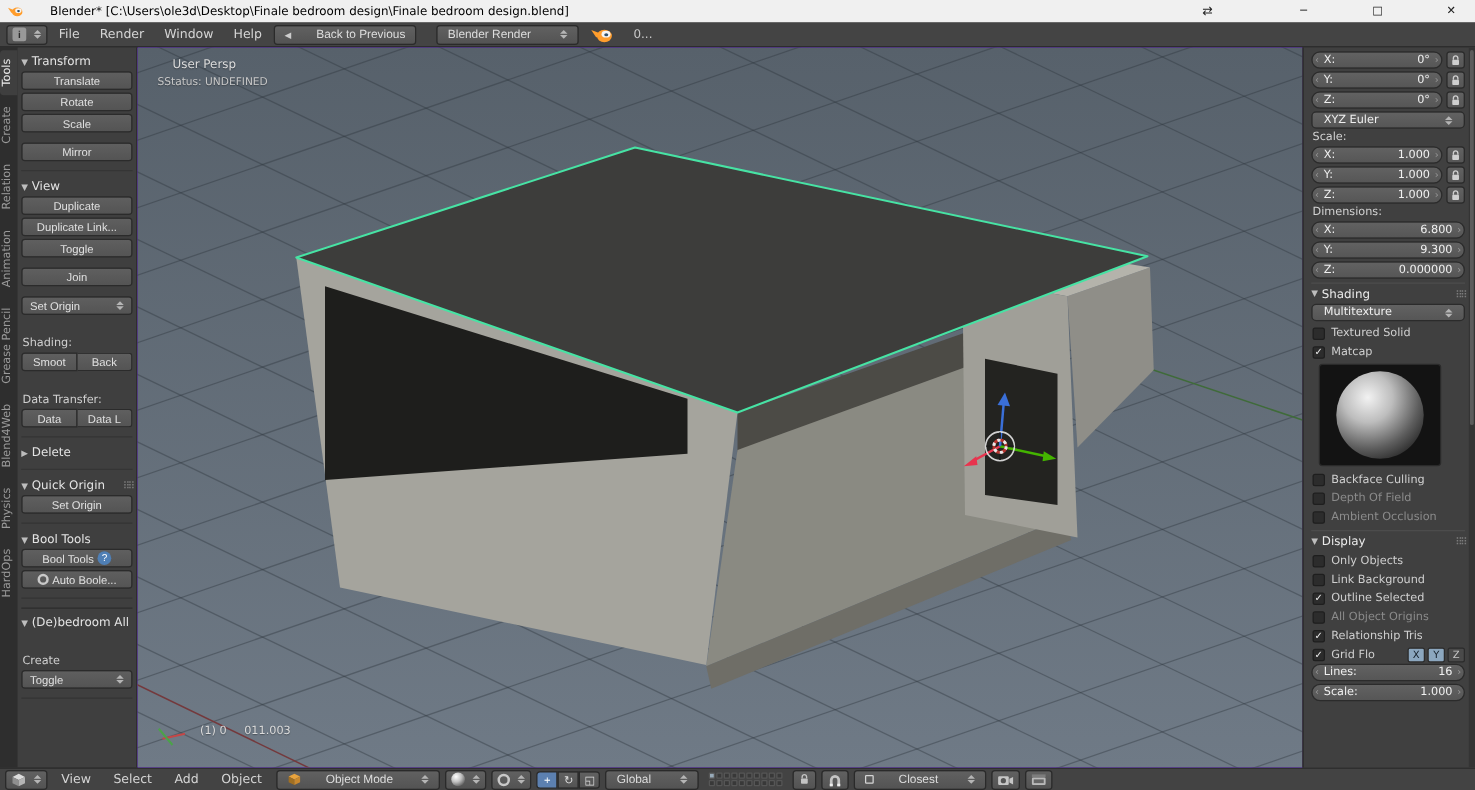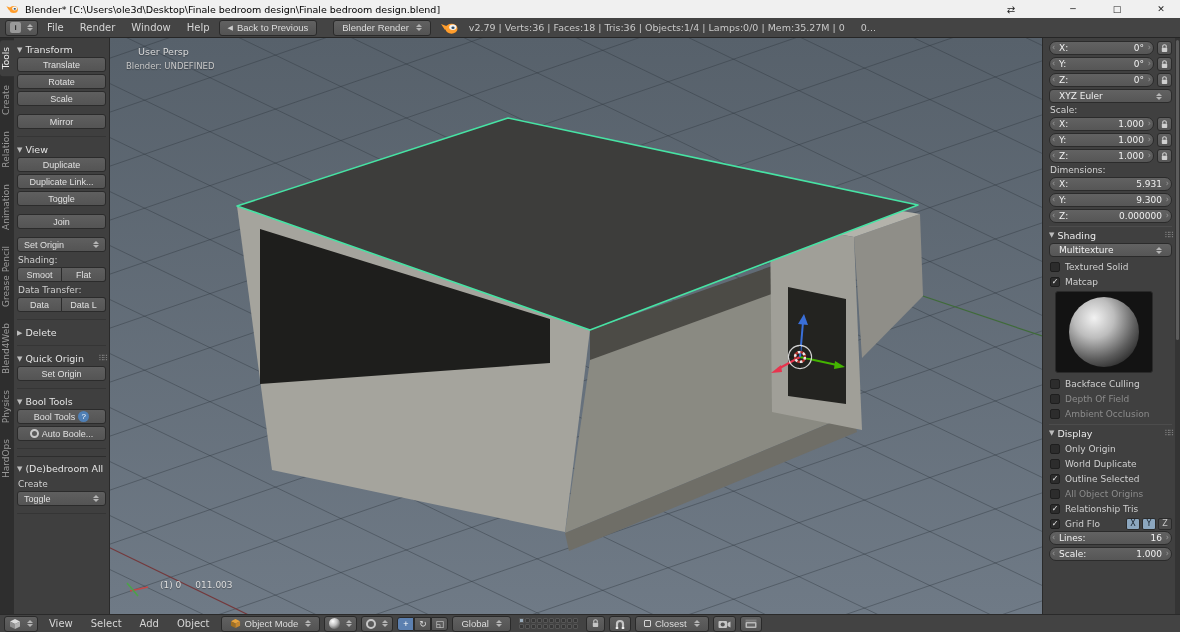--- a/index.html
+++ b/index.html
@@ -1,28 +1,28 @@
 <!DOCTYPE html>
 <html><head>
 <meta charset="utf-8">
 <style>
 *{margin:0;padding:0;box-sizing:border-box}
 html,body{width:1180px;height:632px;overflow:hidden}
 body{font-family:"DejaVu Sans","Liberation Sans",sans-serif;font-size:10px;background:#2b2b2b;color:#ccc}
 .app{width:1180px;height:632px;display:flex;flex-direction:column}
 
-.titlebar{flex:0 0 18px;background:#f0f0f0;display:flex;align-items:center;gap:6px;padding-left:5px}
+.titlebar{flex:0 0 18px;background:#f0f0f0;display:flex;align-items:center;gap:21px;padding-left:5px}
 .titlebar .title{color:#000;font-size:9.5px;white-space:nowrap}
 .winbtn{width:38px;height:18px;display:flex;align-items:center;justify-content:center;color:#222;font-size:9px;cursor:default}
 .arrange{margin-left:auto;width:26px;margin-right:24px;font-size:10px}
 .appic{display:flex;align-items:center}
 
 .header{flex:0 0 20px;background:#444;border-bottom:1px solid #262626;display:flex;align-items:center;gap:2px;padding:0 5px}
 .fmenu{padding:0 7px;color:#d5d5d5;white-space:nowrap}
-.btn{display:inline-flex;align-items:center;gap:4px;background:linear-gradient(#616161,#535353);border:1px solid #2a2a2a;border-radius:3px;color:#ddd;height:16px;padding:0 8px;font-size:9.5px;white-space:nowrap}
+.btn{display:inline-flex;align-items:center;gap:20px;background:linear-gradient(#616161,#535353);border:1px solid #2a2a2a;border-radius:3px;color:#ddd;height:16px;padding:0 8px;font-size:9.5px;white-space:nowrap}
 .fbtn{display:inline-flex;align-items:center;gap:3px;background:linear-gradient(#616161,#535353);border:1px solid #2a2a2a;border-radius:3px;color:#ddd;height:16px;padding:0 4px}
 .dd{display:inline-flex;flex-direction:column;gap:1px;margin-left:3px}
 .dd i{display:block;width:0;height:0;border-left:3px solid transparent;border-right:3px solid transparent}
 .dd i.up{border-bottom:3px solid #b5b5b5}
 .dd i.dn{border-top:3px solid #b5b5b5}
 .stats{color:#c9c9c9;font-size:9.5px;margin-left:8px;white-space:nowrap}
 .stats.extra{margin-left:14px}
 .backic{font-size:7px;color:#ccc}
 .infoic{width:11px;height:11px;border-radius:2px;background:#999;color:#2b2b2b;display:flex;align-items:center;justify-content:center;font-weight:bold;font-size:8px}
 .blogo{display:flex;align-items:center;margin-left:6px}
@@ -37,21 +37,21 @@
 .panel.redo{margin-top:4px;border-top:1px solid #2d2d2d;padding-top:4px}
 .phdr{display:flex;align-items:center;gap:3px;color:#e4e4e4;height:15px;font-size:9.5px}
 .tri{font-size:7px;color:#bdbdbd}
 .dots{margin-left:auto;color:#7c7c7c;font-size:8px;letter-spacing:-2px}
 .sbtn{display:flex;align-items:center;justify-content:center;gap:3px;width:100%;height:15px;background:linear-gradient(#5f5f5f,#545454);border:1px solid #2b2b2b;border-radius:3px;color:#e0e0e0;font-size:9px;margin-bottom:2px}
 .sbtn.dd-btn{justify-content:space-between;padding:0 6px}
 .srow{display:flex;margin-bottom:2px}
 .srow .sbtn{margin:0;flex:1}
 .srow .sbtn:first-child{border-radius:3px 0 0 3px}
 .srow .sbtn:last-child{border-radius:0 3px 3px 0;border-left:0}
-.slabel{color:#cfcfcf;font-size:9px;margin:3px 0 2px 1px}
+.slabel{color:#cfcfcf;font-size:9px;margin:18px 0 2px 1px}
 .gap{height:6px}
 .qmark{width:11px;height:11px;border-radius:50%;background:#4f7fb5;color:#fff;font-size:8px;display:inline-flex;align-items:center;justify-content:center}
 .gear{width:9px;height:9px;border-radius:50%;border:2px solid #c9c9c9}
 
 .viewport{flex:1;position:relative;min-width:0;background:#6d28d9}
 .viewport svg.scene{position:absolute;inset:0;width:100%;height:100%}
 .vp-label{position:absolute;color:#dcdcdc;font-size:9.5px;text-shadow:0 1px 1px rgba(0,0,0,.35);white-space:nowrap}
 .vp-persp{left:28px;top:8px}
 .vp-status{left:16px;top:23px;font-size:8.5px;color:#c8c8c8}
 .vp-frame{left:50px;bottom:24px;font-size:9px}
@@ -139,21 +139,20 @@
         </span>
     </button>
     <span class="blogo">
       <svg viewBox="0 0 20 14" width="20" height="14">
           <path d="M2 3 L10 6 L6 9 Z" fill="#ff9d2c"></path>
           <ellipse cx="12.5" cy="7.8" rx="6" ry="5" fill="#ff9d2c"></ellipse>
           <ellipse cx="13.8" cy="6.3" rx="3.6" ry="2.7" fill="#f4f4f4"></ellipse>
           <ellipse cx="14" cy="6.8" rx="1.6" ry="1.2" fill="#30506b"></ellipse>
         </svg>
     </span>
-    <span class="stats">v2.79 | Verts:36 | Faces:18 | Tris:36 | Objects:1/4 | Lamps:0/0 | Mem:35.27M | 0</span>
     <span class="stats extra">0...</span>
   </div>
 
   <div class="main">
 
     <div class="tabcol">
       <div class="tab active">Tools</div>
       <div class="tab">Create</div>
       <div class="tab">Relation</div>
       <div class="tab">Animation</div>
@@ -189,21 +188,21 @@
         <button class="sbtn dd-btn">
             <span>Set Origin</span>
             <span class="dd">
               <i class="up"></i>
               <i class="dn"></i>
             </span>
           </button>
         <div class="slabel">Shading:</div>
         <div class="srow">
           <button class="sbtn">Smoot</button>
-          <button class="sbtn">Flat</button>
+          <button class="sbtn">Back</button>
         </div>
         <div class="slabel">Data Transfer:</div>
         <div class="srow">
           <button class="sbtn">Data</button>
           <button class="sbtn">Data L</button>
         </div>
       </div>
       <div class="panel">
         <div class="phdr">
             <span class="tri">▶</span>
@@ -326,21 +325,21 @@
           <line x1="690" y1="325" x2="690" y2="330" stroke="#1c1c1c" stroke-width="1.4"></line>
           <line x1="679" y1="319" x2="684" y2="319" stroke="#1c1c1c" stroke-width="1.4"></line>
           <line x1="696" y1="319" x2="701" y2="319" stroke="#1c1c1c" stroke-width="1.4"></line>
         </g>
         <g>
           <line x1="20" y1="553" x2="38" y2="549" stroke="#c44747" stroke-width="1.6"></line>
           <line x1="28" y1="558" x2="17" y2="545" stroke="#4ba348" stroke-width="1.6"></line>
         </g>
       </svg>
       <div class="vp-label vp-persp">User Persp</div>
-      <div class="vp-label vp-status">Blender: UNDEFINED</div>
+      <div class="vp-label vp-status">SStatus: UNDEFINED</div>
       <div class="vp-label vp-frame"><span>(1) 0</span><span>011.003</span></div>
     </div>
 
     <div class="props">
       <div class="prow">
         <div class="pill num">
             <span>X:</span>
             <span class="pv">0°</span>
           </div>
         <button class="lock">
@@ -417,21 +416,21 @@
             <svg viewBox="0 0 10 12" width="9" height="11">
               <path d="M3 5.2V3.8a2 2 0 0 1 4 0v1.4" fill="none" stroke="#cfcfcf" stroke-width="1.2"></path>
               <rect x="2" y="5.2" width="6" height="4.6" rx="0.8" fill="#cfcfcf"></rect>
             </svg>
           </button>
       </div>
       <div class="plabel">Dimensions:</div>
       <div class="prow">
           <div class="pill num">
             <span>X:</span>
-            <span class="pv">5.931</span>
+            <span class="pv">6.800</span>
           </div>
         </div>
       <div class="prow">
           <div class="pill num">
             <span>Y:</span>
             <span class="pv">9.300</span>
           </div>
         </div>
       <div class="prow">
           <div class="pill num">
@@ -478,25 +477,25 @@
           <span class="lbl">Ambient Occlusion</span>
         </div>
 
       <div class="phead">
           <span class="tri">▼</span>
           <span>Display</span>
           <span class="dots">⠿⠿</span>
         </div>
       <div class="cbrow">
           <span class="cb"></span>
-          <span class="lbl">Only Origin</span>
+          <span class="lbl">Only Objects</span>
         </div>
       <div class="cbrow">
           <span class="cb"></span>
-          <span class="lbl">World Duplicate</span>
+          <span class="lbl">Link Background</span>
         </div>
       <div class="cbrow">
           <span class="cb">✓</span>
           <span class="lbl">Outline Selected</span>
         </div>
       <div class="cbrow dim">
           <span class="cb"></span>
           <span class="lbl">All Object Origins</span>
         </div>
       <div class="cbrow">

